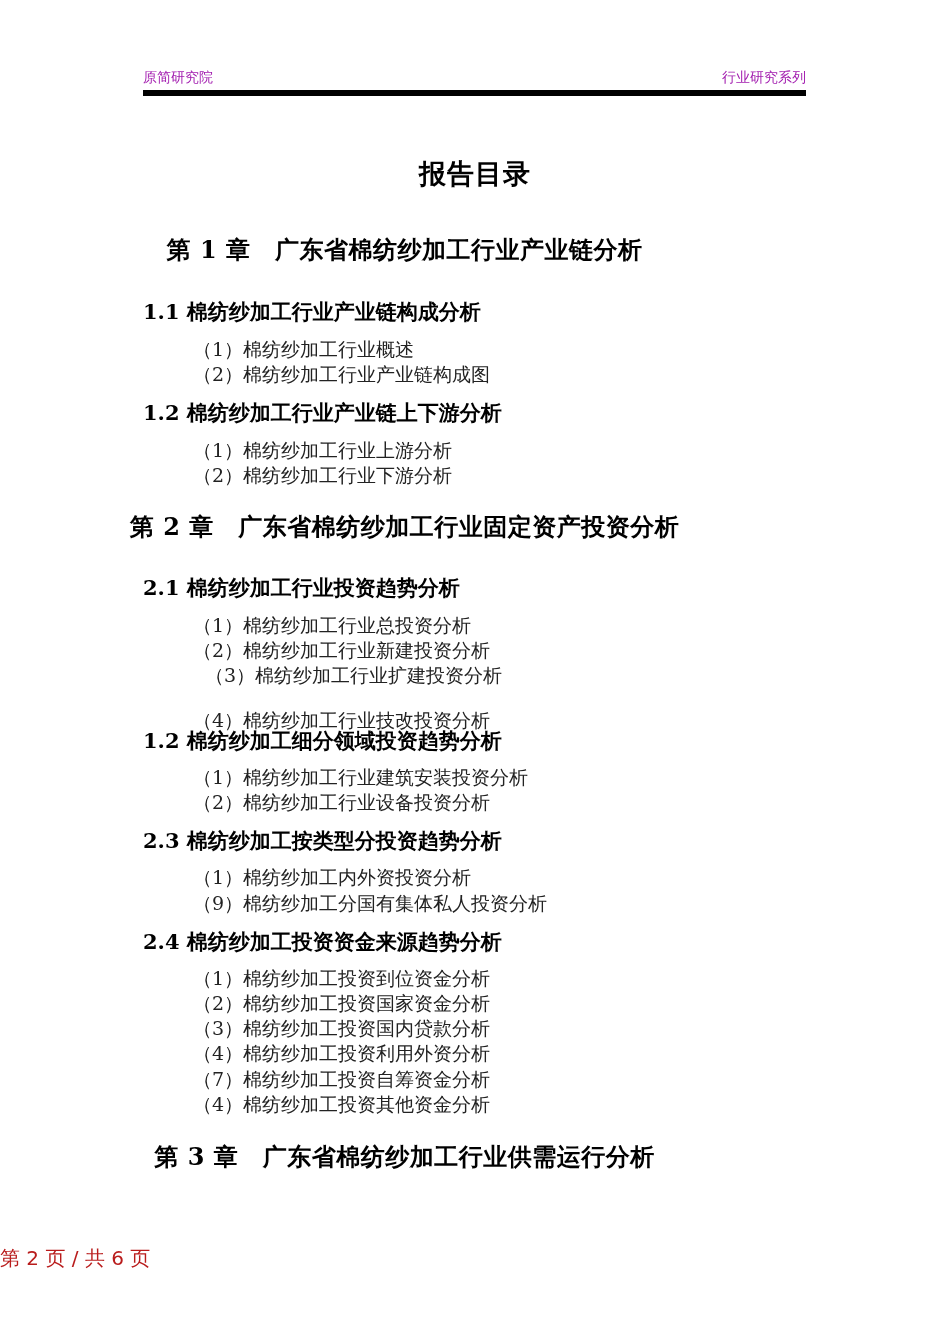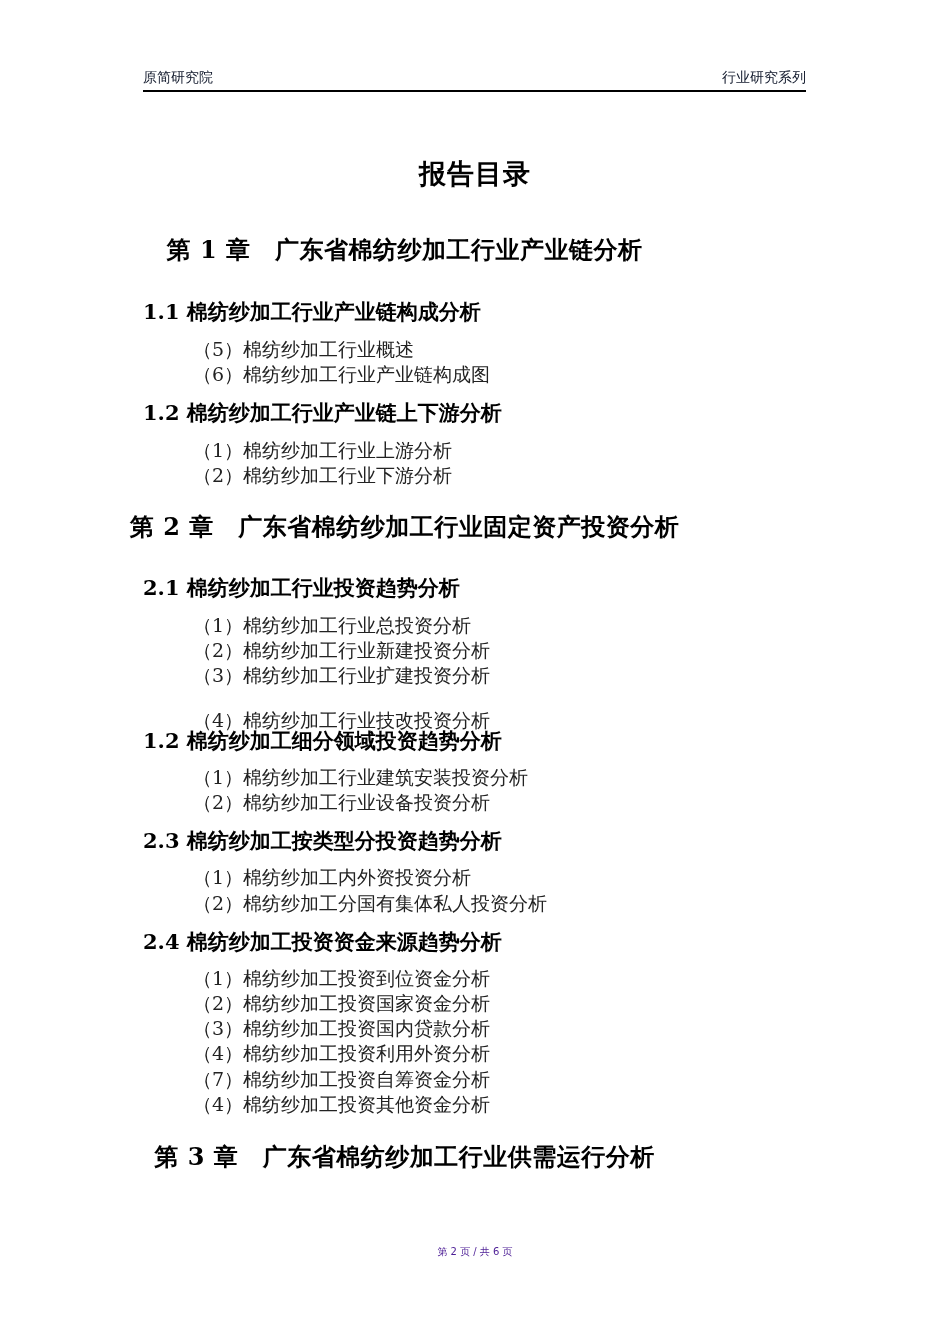--- a/index.html
+++ b/index.html
@@ -1,20 +1,20 @@
 <!DOCTYPE html>
 <html><head>
   <meta charset="utf-8">
   <style>
     html, body { margin: 0; padding: 0; background: #ffffff; }
     body { width: 950px; height: 1344px; position: relative; overflow: hidden; color: #000; }
     .page-header {
       position: absolute; left: 143px; top: 68px; width: 663px; height: 22px;
-      border-bottom: 2px solid #000000;
-      font-family: "DejaVu Sans", sans-serif; font-size: 14px; color: #0f172a;
+      border-bottom: 6px solid #000000;
+      font-family: "DejaVu Sans", sans-serif; font-size: 14px; color: #a21caf;
     }
     .page-header .left { position: absolute; left: 0; top: 1px; }
     .page-header .right { position: absolute; right: 0; top: 1px; }
     .doc-title {
       position: absolute; left: 0; width: 950px; top: 156px; text-align: center;
       font-family: "DejaVu Serif", serif; font-weight: bold; font-size: 27px; letter-spacing: 1px;
     }
     .chapter {
       position: absolute; left: 0; width: 809px; text-align: center;
       font-family: "DejaVu Serif", serif; font-weight: bold; font-size: 24px; letter-spacing: 0.5px;
@@ -24,59 +24,59 @@
       position: absolute; left: 143px;
       font-family: "DejaVu Serif", serif; font-weight: bold; font-size: 21px;
       white-space: pre;
     }
     .item {
       position: absolute; left: 193px;
       font-family: "DejaVu Serif", serif; font-size: 19px; color: #222;
       white-space: pre;
     }
     .page-footer {
-      position: absolute; left: 0; width: 950px; top: 1245px; text-align: center;
-      font-family: "DejaVu Sans", sans-serif; font-size: 10px; color: #4c1d95;
+      position: absolute; left: 0; width: 950px; top: 1245px; 
+      font-family: "DejaVu Sans", sans-serif; font-size: 20px; color: #b91c1c;
     }
   </style>
 </head>
 <body>
 
 <div class="page-header">
   <span class="left">原简研究院</span>
   <span class="right">行业研究系列</span>
 </div>
 
 <div class="doc-title">报告目录</div>
 
 <div class="chapter" style="top:234px;">第 1 章　广东省棉纺纱加工行业产业链分析</div>
 
 <div class="section" style="top:298px;">1.1 棉纺纱加工行业产业链构成分析</div>
-<div class="item" style="top:337px;">（5）棉纺纱加工行业概述</div>
-<div class="item" style="top:362px;">（6）棉纺纱加工行业产业链构成图</div>
+<div class="item" style="top:337px;">（1）棉纺纱加工行业概述</div>
+<div class="item" style="top:362px;">（2）棉纺纱加工行业产业链构成图</div>
 
 <div class="section" style="top:399px;">1.2 棉纺纱加工行业产业链上下游分析</div>
 <div class="item" style="top:438px;">（1）棉纺纱加工行业上游分析</div>
 <div class="item" style="top:463px;">（2）棉纺纱加工行业下游分析</div>
 
 <div class="chapter" style="top:511px;">第 2 章　广东省棉纺纱加工行业固定资产投资分析</div>
 
 <div class="section" style="top:574px;">2.1 棉纺纱加工行业投资趋势分析</div>
 <div class="item" style="top:613px;">（1）棉纺纱加工行业总投资分析</div>
 <div class="item" style="top:638px;">（2）棉纺纱加工行业新建投资分析</div>
-<div class="item" style="top:663px;">（3）棉纺纱加工行业扩建投资分析</div>
+<div class="item" style="top:663px;margin-left:12px;">（3）棉纺纱加工行业扩建投资分析</div>
 <div class="item" style="top:688px;margin-top:20px;">（4）棉纺纱加工行业技改投资分析</div>
 
 <div class="section" style="top:727px;">1.2 棉纺纱加工细分领域投资趋势分析</div>
 <div class="item" style="top:765px;">（1）棉纺纱加工行业建筑安装投资分析</div>
 <div class="item" style="top:790px;">（2）棉纺纱加工行业设备投资分析</div>
 
 <div class="section" style="top:827px;">2.3 棉纺纱加工按类型分投资趋势分析</div>
 <div class="item" style="top:865px;">（1）棉纺纱加工内外资投资分析</div>
-<div class="item" style="top:891px;">（2）棉纺纱加工分国有集体私人投资分析</div>
+<div class="item" style="top:891px;">（9）棉纺纱加工分国有集体私人投资分析</div>
 
 <div class="section" style="top:928px;">2.4 棉纺纱加工投资资金来源趋势分析</div>
 <div class="item" style="top:966px;">（1）棉纺纱加工投资到位资金分析</div>
 <div class="item" style="top:991px;">（2）棉纺纱加工投资国家资金分析</div>
 <div class="item" style="top:1016px;">（3）棉纺纱加工投资国内贷款分析</div>
 <div class="item" style="top:1041px;">（4）棉纺纱加工投资利用外资分析</div>
 <div class="item" style="top:1067px;">（7）棉纺纱加工投资自筹资金分析</div>
 <div class="item" style="top:1092px;">（4）棉纺纱加工投资其他资金分析</div>
 
 <div class="chapter" style="top:1141px;">第 3 章　广东省棉纺纱加工行业供需运行分析</div>

